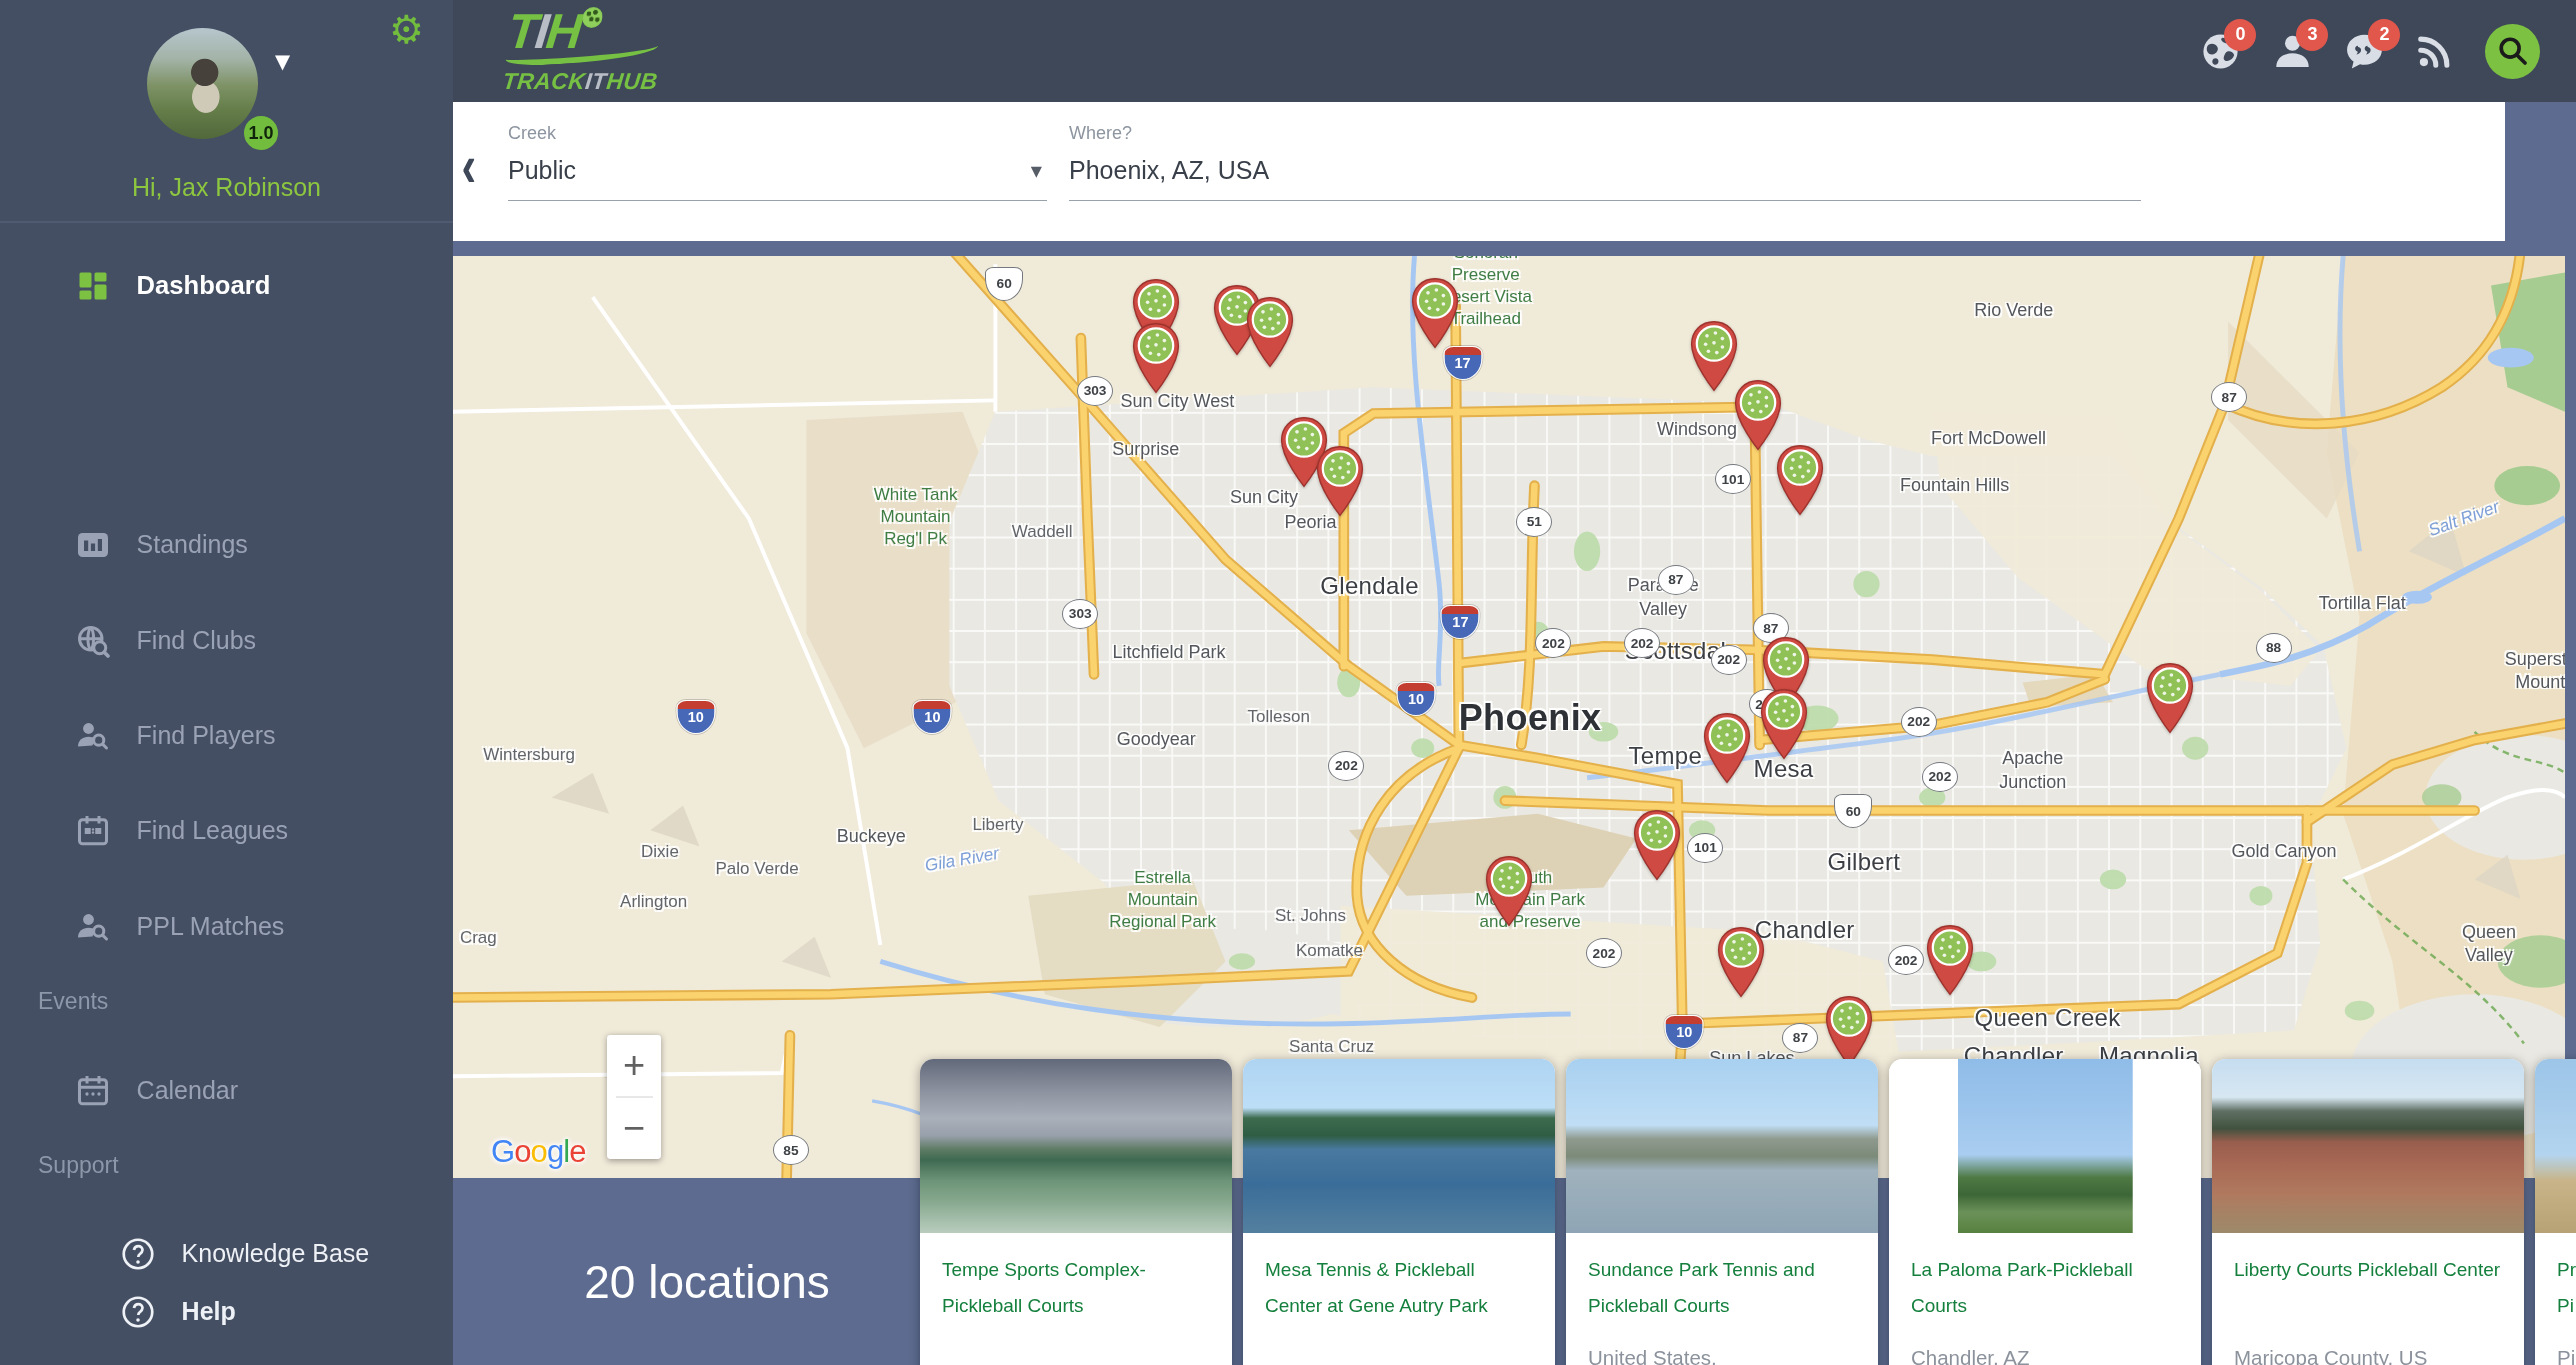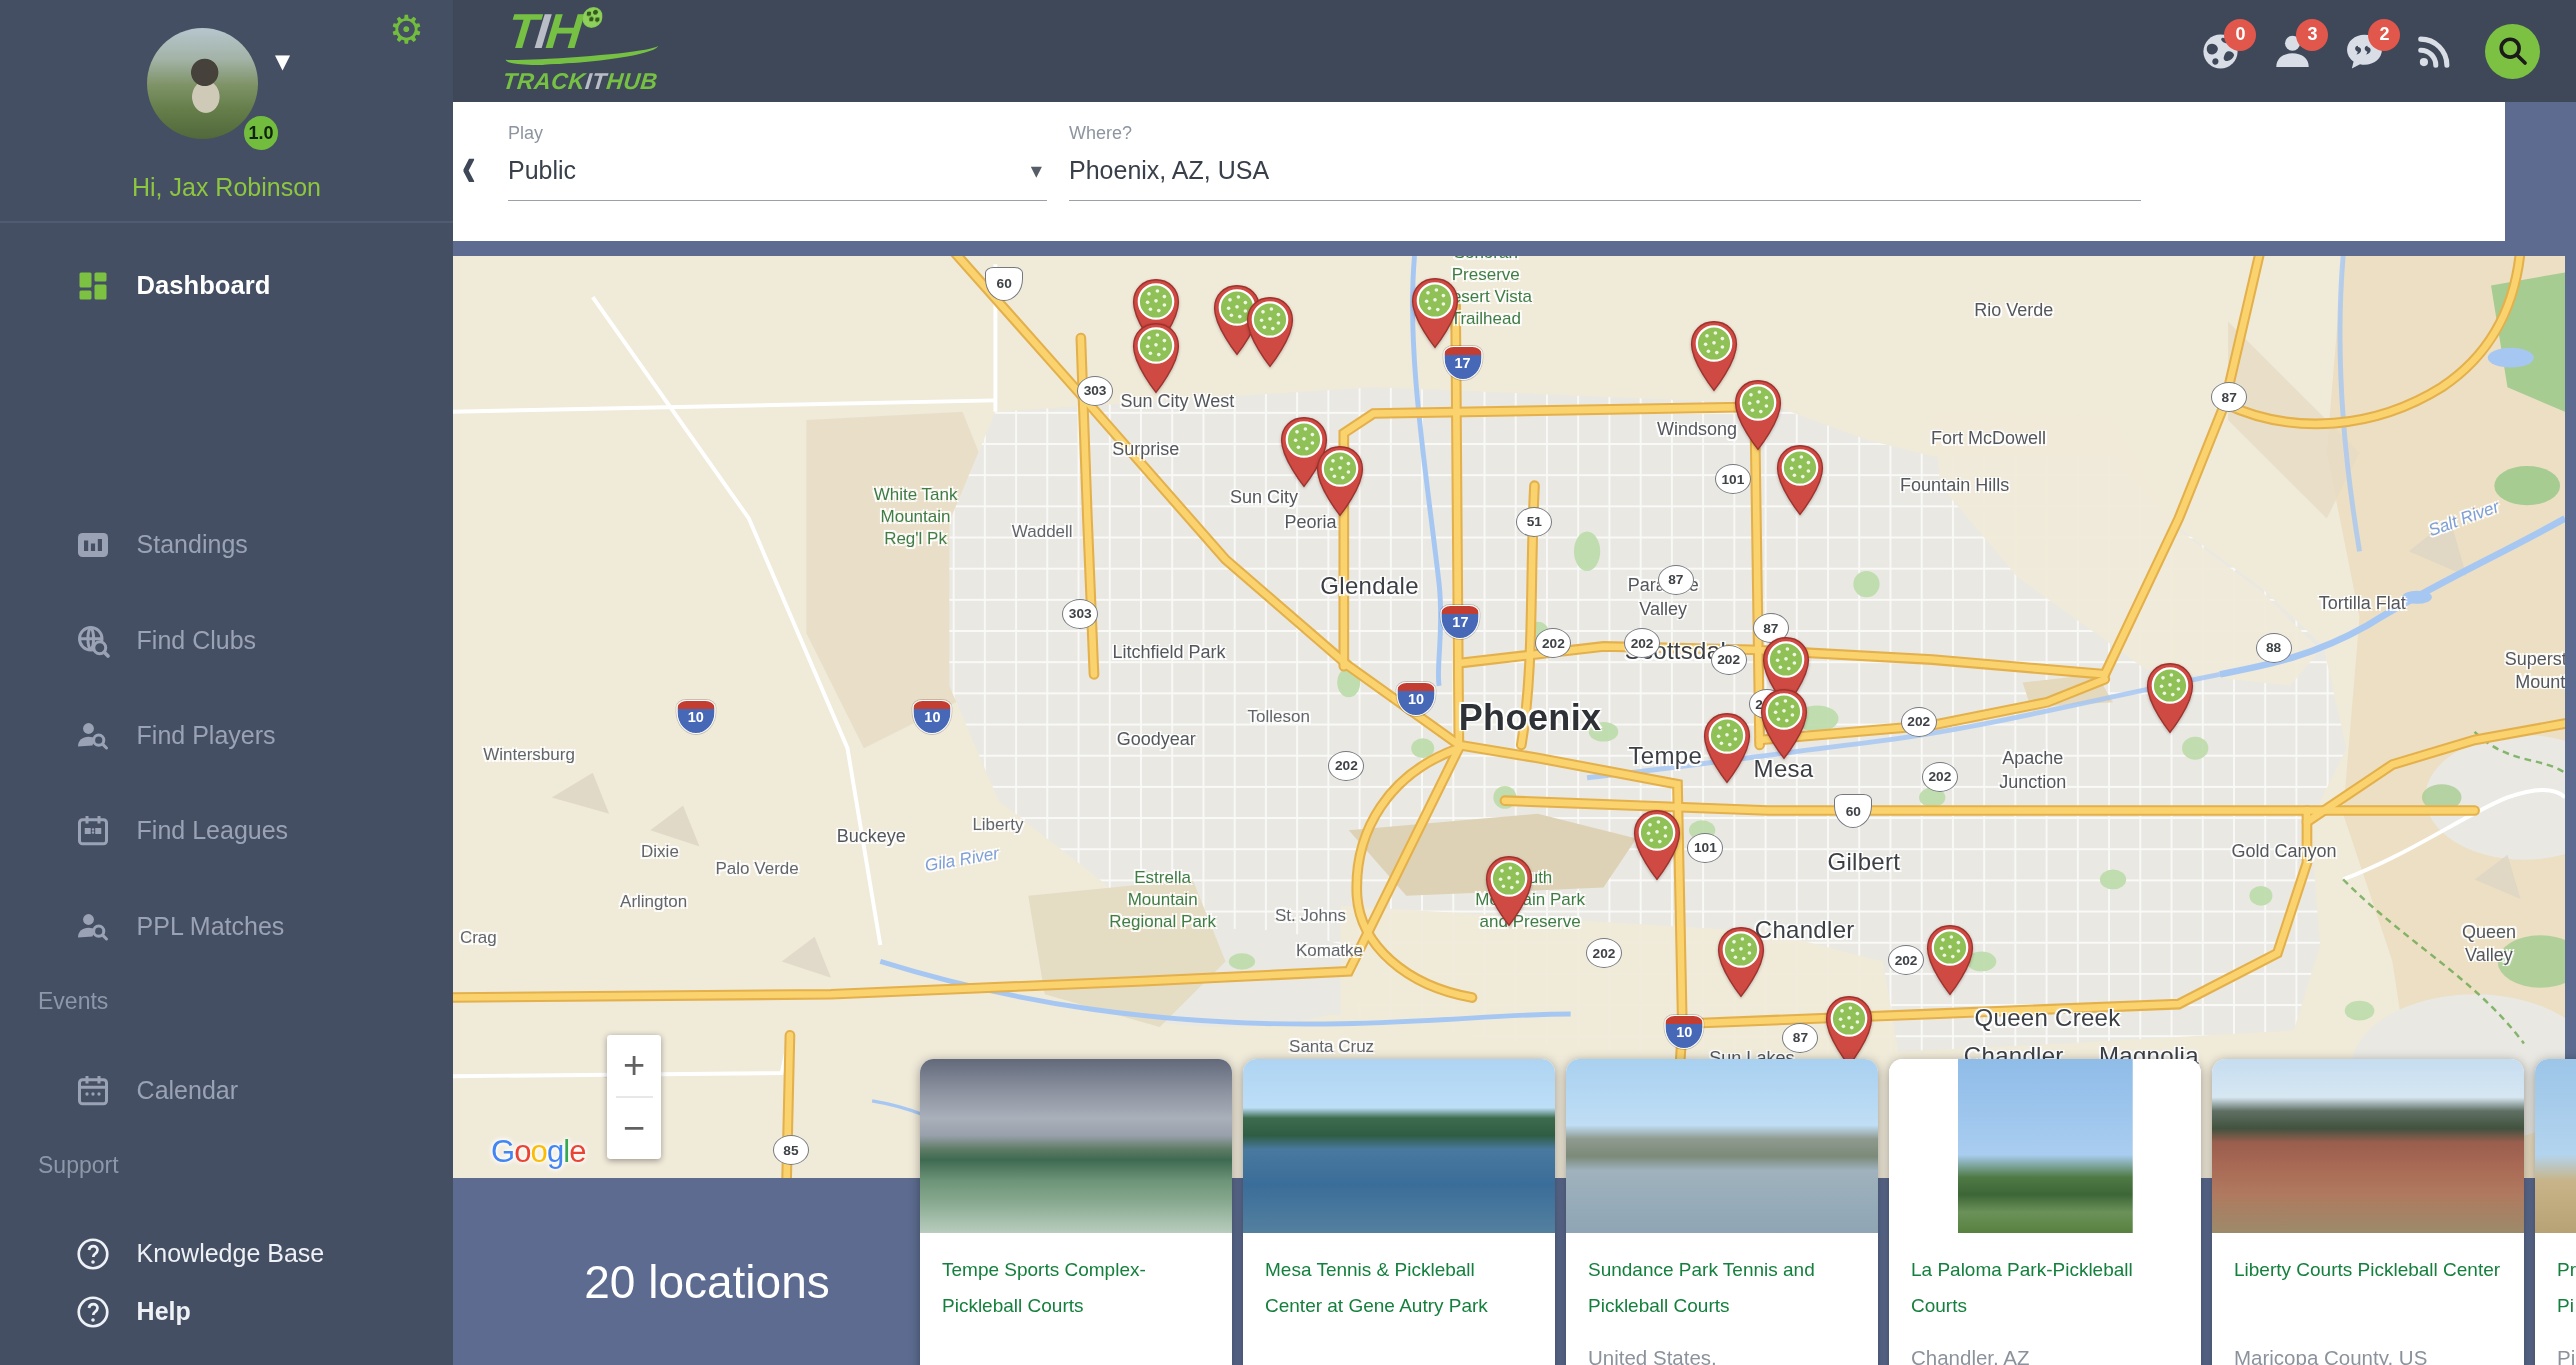--- a/index.html
+++ b/index.html
@@ -40,21 +40,21 @@
   .av-caret { position:absolute; left:275px; top:50px; color:#fff; font-size:19.6px; font-family:"DejaVu Sans",sans-serif; }
   .rating { position:absolute; left:242px; top:114px; width:38px; height:38px; border-radius:50%; background:#72bd3e;
             color:#10230b; font-size:18px; font-weight:700; display:flex; align-items:center; justify-content:center; border:2.6px solid #454f63; }
   .greeting { position:absolute; top:173px; width:100%; text-align:center; color:#8dc63f; font-size:25px; font-weight:500; }
   .srow { position:absolute; left:0; width:100%; height:53px; display:flex; align-items:center; color:#9aa3b5; font-size:25px; cursor:pointer; }
   .srow .sicon { width:36px; height:36px; margin-left:75px; margin-right:25.6px; flex:none; }
   .srow .sicon svg { width:100%; height:100%; }
   .srow.section { color:#8d97aa; font-size:23px; padding-left:38px; cursor:default; }
   .srow.active { color:#ffffff; font-size:25.6px; font-weight:600; }
   .srow.active .sicon { color:#7cc142; }
-  .srow.bright { color:#eef1f6; font-weight:500; }
+  .srow.bright { color:#eef1f6; font-weight:500;padding-left:45px; }
   .srow.bold { font-weight:700; }
 
   
   .content { position:absolute; left:453px; top:102px; width:2123px; height:1263px; background:#5c6b8f; z-index:10; }
   .searchbar { position:absolute; left:0; top:0; width:2052px; height:139px; background:#fff; }
   .back { position:absolute; left:8.5px; top:39px; font-size:44px; color:#3e4859; font-weight:600; transform:scaleY(1.35); }
   .field { position:absolute; top:20.5px; }
   .f-label { font-size:18px; color:#8d95a0; }
   .f-value { position:relative; font-size:25px; color:#39404a; padding:12px 0 15.4px; border-bottom:1.7px solid #9aa1ab; }
   .f-play { left:55px; width:539px; }
@@ -104,21 +104,21 @@
 </head>
 <body>
 
 <div class="stage">
 
   <div class="content">
 
     <div class="searchbar">
       <div class="back">‹</div>
       <div class="field f-play">
-        <div class="f-label">Play</div>
+        <div class="f-label">Creek</div>
         <div class="f-value">
           <span>Public</span>
           <span class="f-caret">▼</span>
         </div>
       </div>
       <div class="field f-where">
         <div class="f-label">Where?</div>
         <div class="f-value">
           <input class="f-input" value="Phoenix, AZ, USA" style="">
         </div>

